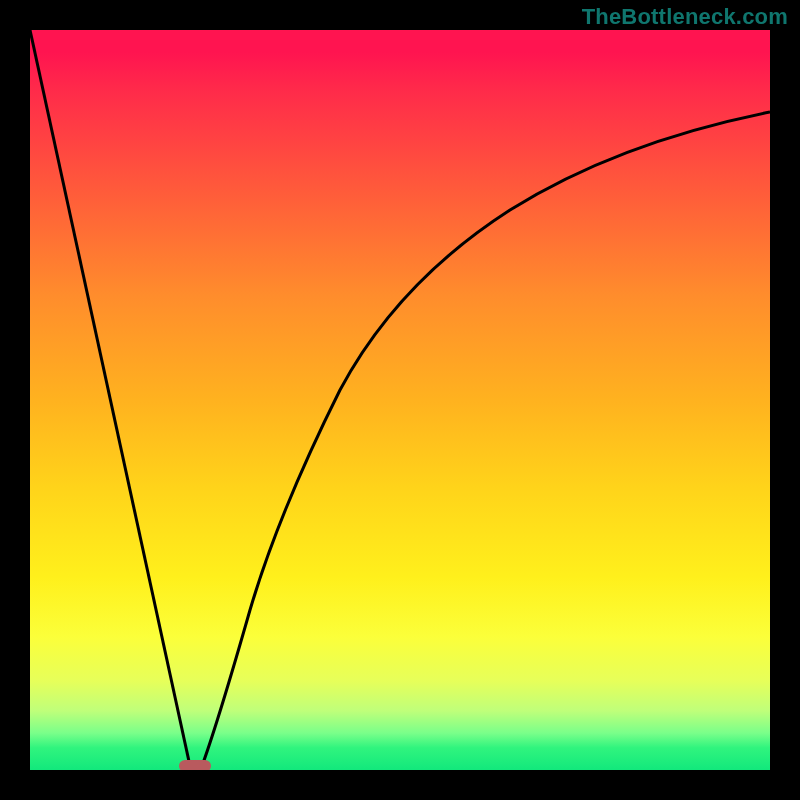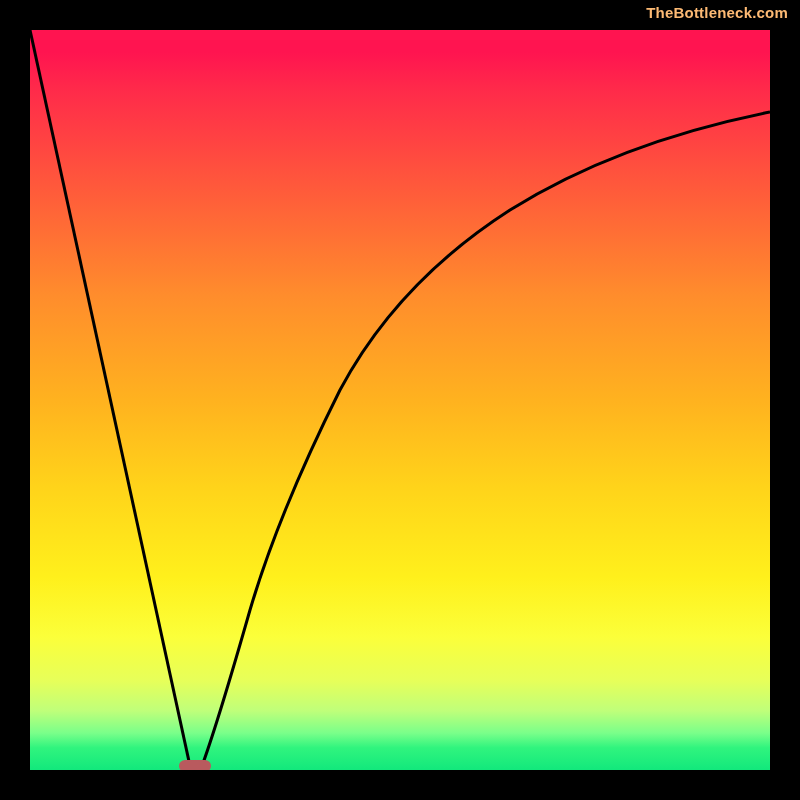--- a/index.html
+++ b/index.html
@@ -14,22 +14,22 @@
   .frame {
     position: relative;
     width: 800px;
     height: 800px;
     background: #000;
   }
   .watermark {
     position: absolute;
     top: 4px;
     right: 12px;
-    color: #fdba74;
-    font-size: 15px;
+    color: #0f766e;
+    font-size: 22px;
     font-weight: 600;
     letter-spacing: 0.2px;
     z-index: 5;
   }
   .plot {
     position: absolute;
     left: 30px;
     top: 30px;
     width: 740px;
     height: 740px;

